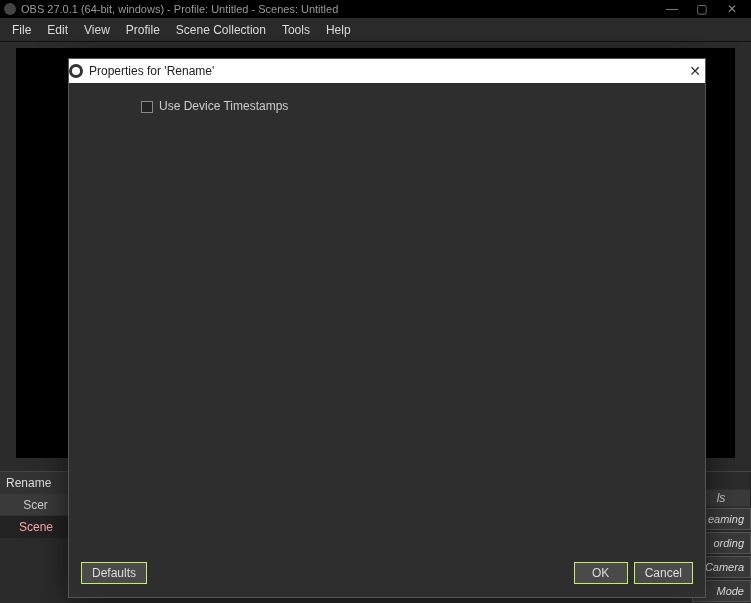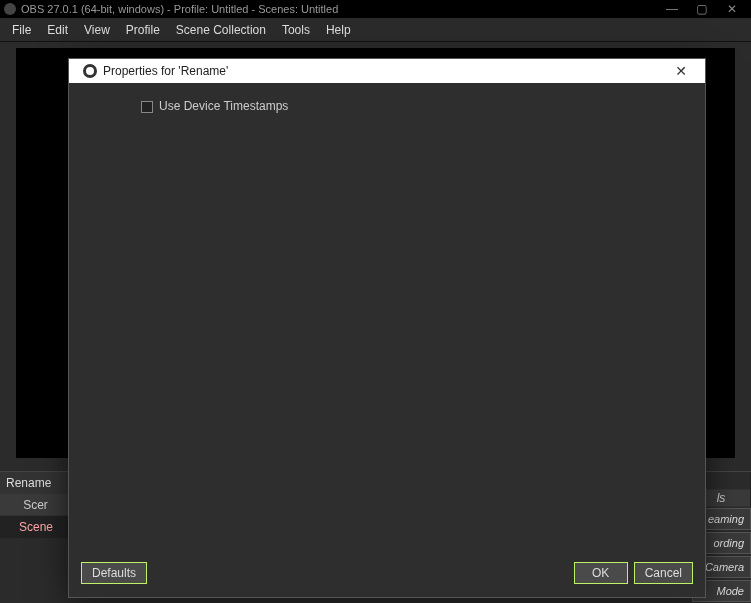--- a/index.html
+++ b/index.html
@@ -28,21 +28,21 @@
 .dock-l2 { width: 620px; }
 .dock-right { flex: 1; display: flex; flex-direction: column; font-style: italic; }
 .dock-row { height: 22px; border-bottom: 1px solid #333; display: flex; align-items: center; padding: 0 6px; color: #ddd; font-size: 12px; background: #333; border-right: 1px solid #222; }
 .dock-header { background: #3a3a3a; color: #ccc; justify-content: center; }
 .dock-list { flex: 1; background: #2b2b2b; }
 .dock-list .item { padding: 4px 6px; background: #222; color: #fca5a5; }
 .right-btn { height: 22px; background: #3a3a3a; border: 1px solid #555; margin: 1px 0; display: flex; align-items: center; justify-content: flex-end; padding: 10px 6px; color: #ddd; font-size: 11px; }
 
 
 .dialog { position: absolute; top: 58px; left: 68px; width: 638px; height: 540px; background: #2e2e2e; border: 1px solid #555; box-shadow: 0 4px 30px rgba(0,0,0,0.6); display: flex; flex-direction: column; }
-.dialog-title { height: 24px; background: #fff; color: #222; display: flex; align-items: center; padding: 0 14px; font-size: 12px; }
+.dialog-title { height: 24px; background: #fff; color: #222; display: flex; align-items: center; padding: 0 0; font-size: 12px; }
 .dialog-title .obs-icon2 { width: 14px; height: 14px; border-radius: 50%; background: #333; margin-right: 6px; display: inline-block; position: relative; }
 .dialog-title .obs-icon2::after { content:""; position:absolute; inset:3px; border-radius:50%; background:#fff; }
 .dialog-title .spacer { flex: 1; }
 .dialog-title .close { font-size: 14px; color: #333; padding: 0 4px; }
 
 .dialog-body { flex: 1; padding: 16px; position: relative; }
 .form-row { display: flex; align-items: center; margin-bottom: 10px; }
 .form-label { width: 48px; text-align: right; margin-right: 8px; color: #ccc; font-size: 12px; }
 .device-select { flex: 1; height: 20px; background: #3a0c0c; border: 2px solid #c41818; color: #ddd; font-size: 12px; padding: 0 6px; display: flex; align-items: center; position: relative; }
 .device-select .chevron { position: absolute; right: 6px; top: 2px; color: #b0b0d0; font-size: 10px; line-height: 8px; }

